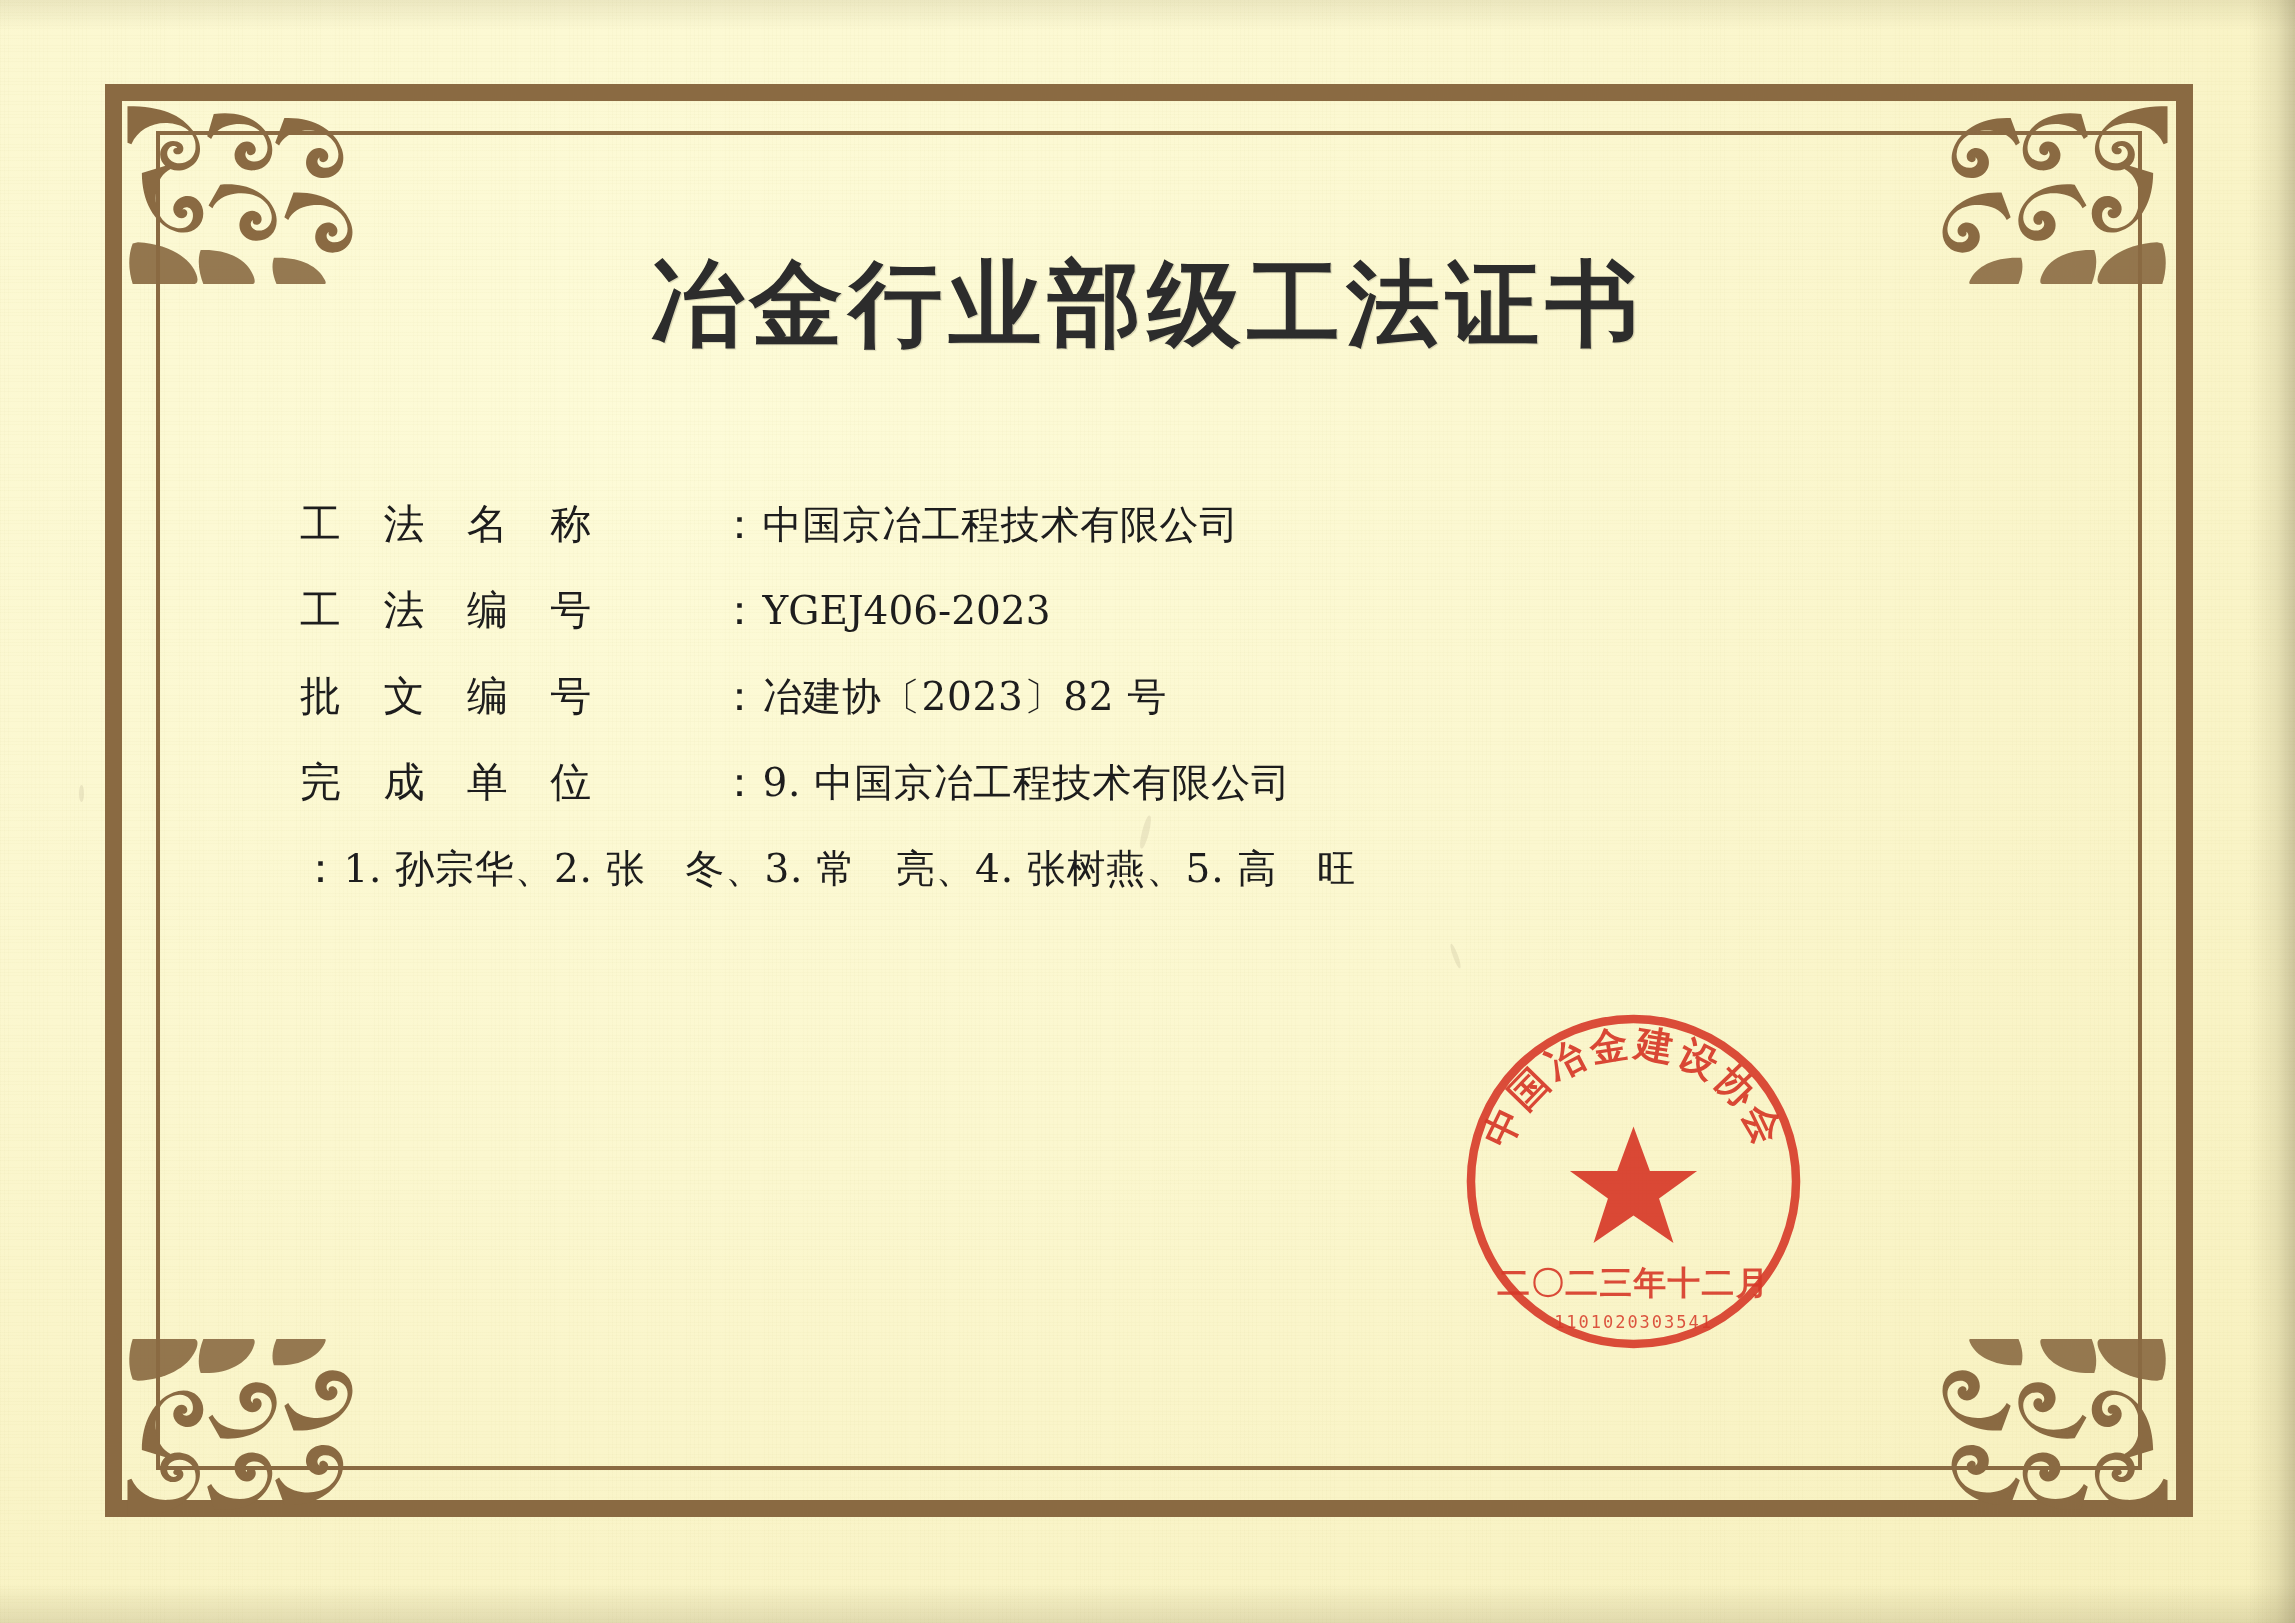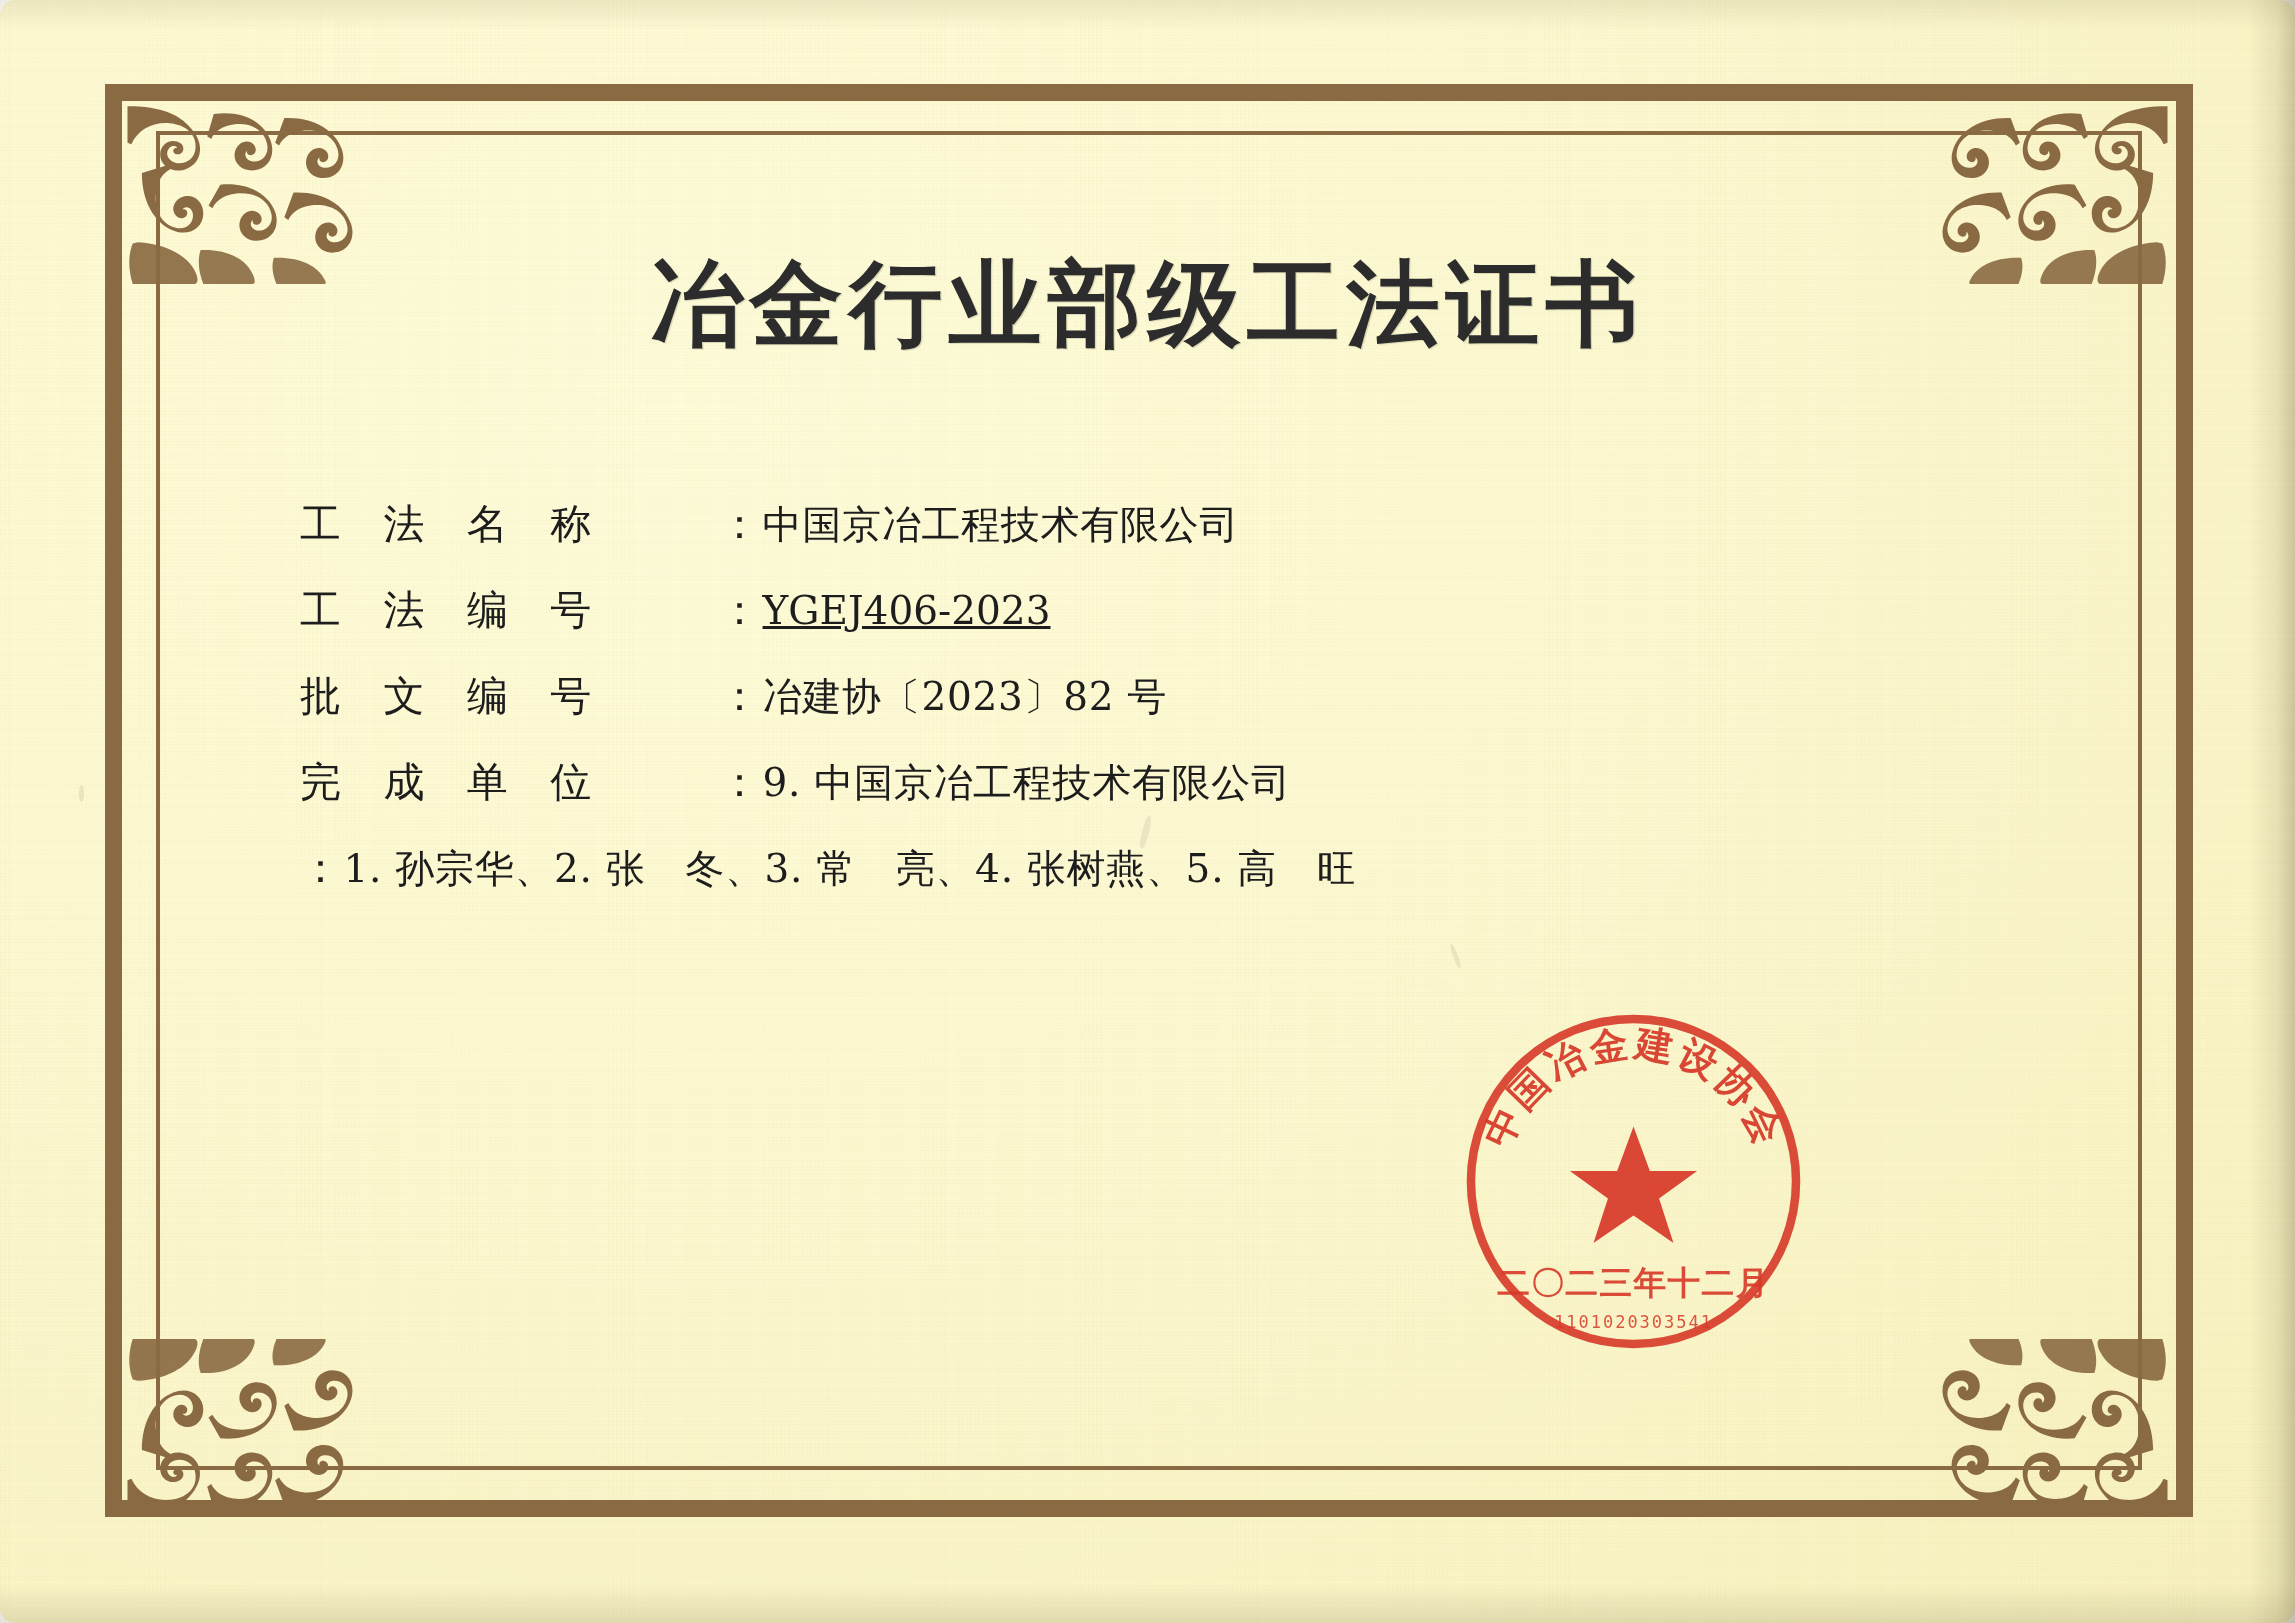--- a/index.html
+++ b/index.html
@@ -15,21 +15,20 @@
   }
 
   
   .certificate {
     position: absolute;
     left: 0; top: 0;
     width: 2295px;
     height: 1623px;
     background:
       radial-gradient(ellipse at 30% 25%, #fdfbd8 0%, #fbf7cf 45%, #f7f0bd 100%);
-    border-radius: 15px;
   }
   .paper-texture {
     position: absolute;
     inset: 0;
     background-image:
       repeating-linear-gradient(0deg, rgba(180,170,90,0.035) 0px, rgba(180,170,90,0.035) 0.7px, transparent 0.7px, transparent 3.3px),
       repeating-linear-gradient(90deg, rgba(180,170,90,0.03) 0px, rgba(180,170,90,0.03) 0.7px, transparent 0.7px, transparent 3.9px);
     pointer-events: none;
   }
   .edge-shadow-right {
@@ -127,21 +126,20 @@
   .field-value {
     flex: 1 1 auto;
     font-size: 39px;
     letter-spacing: 0.7px;
     white-space: nowrap;
     font-weight: 500;
   }
   .field-value.latin {
     font-family: "DejaVu Serif", "Liberation Serif", serif;
     letter-spacing: 0px;
-    text-decoration: underline;
   }
 
   
   .seal {
     position: absolute;
     left: 1450px;
     top: 998px;
     width: 367px;
     height: 367px;
     opacity: 0.88;

